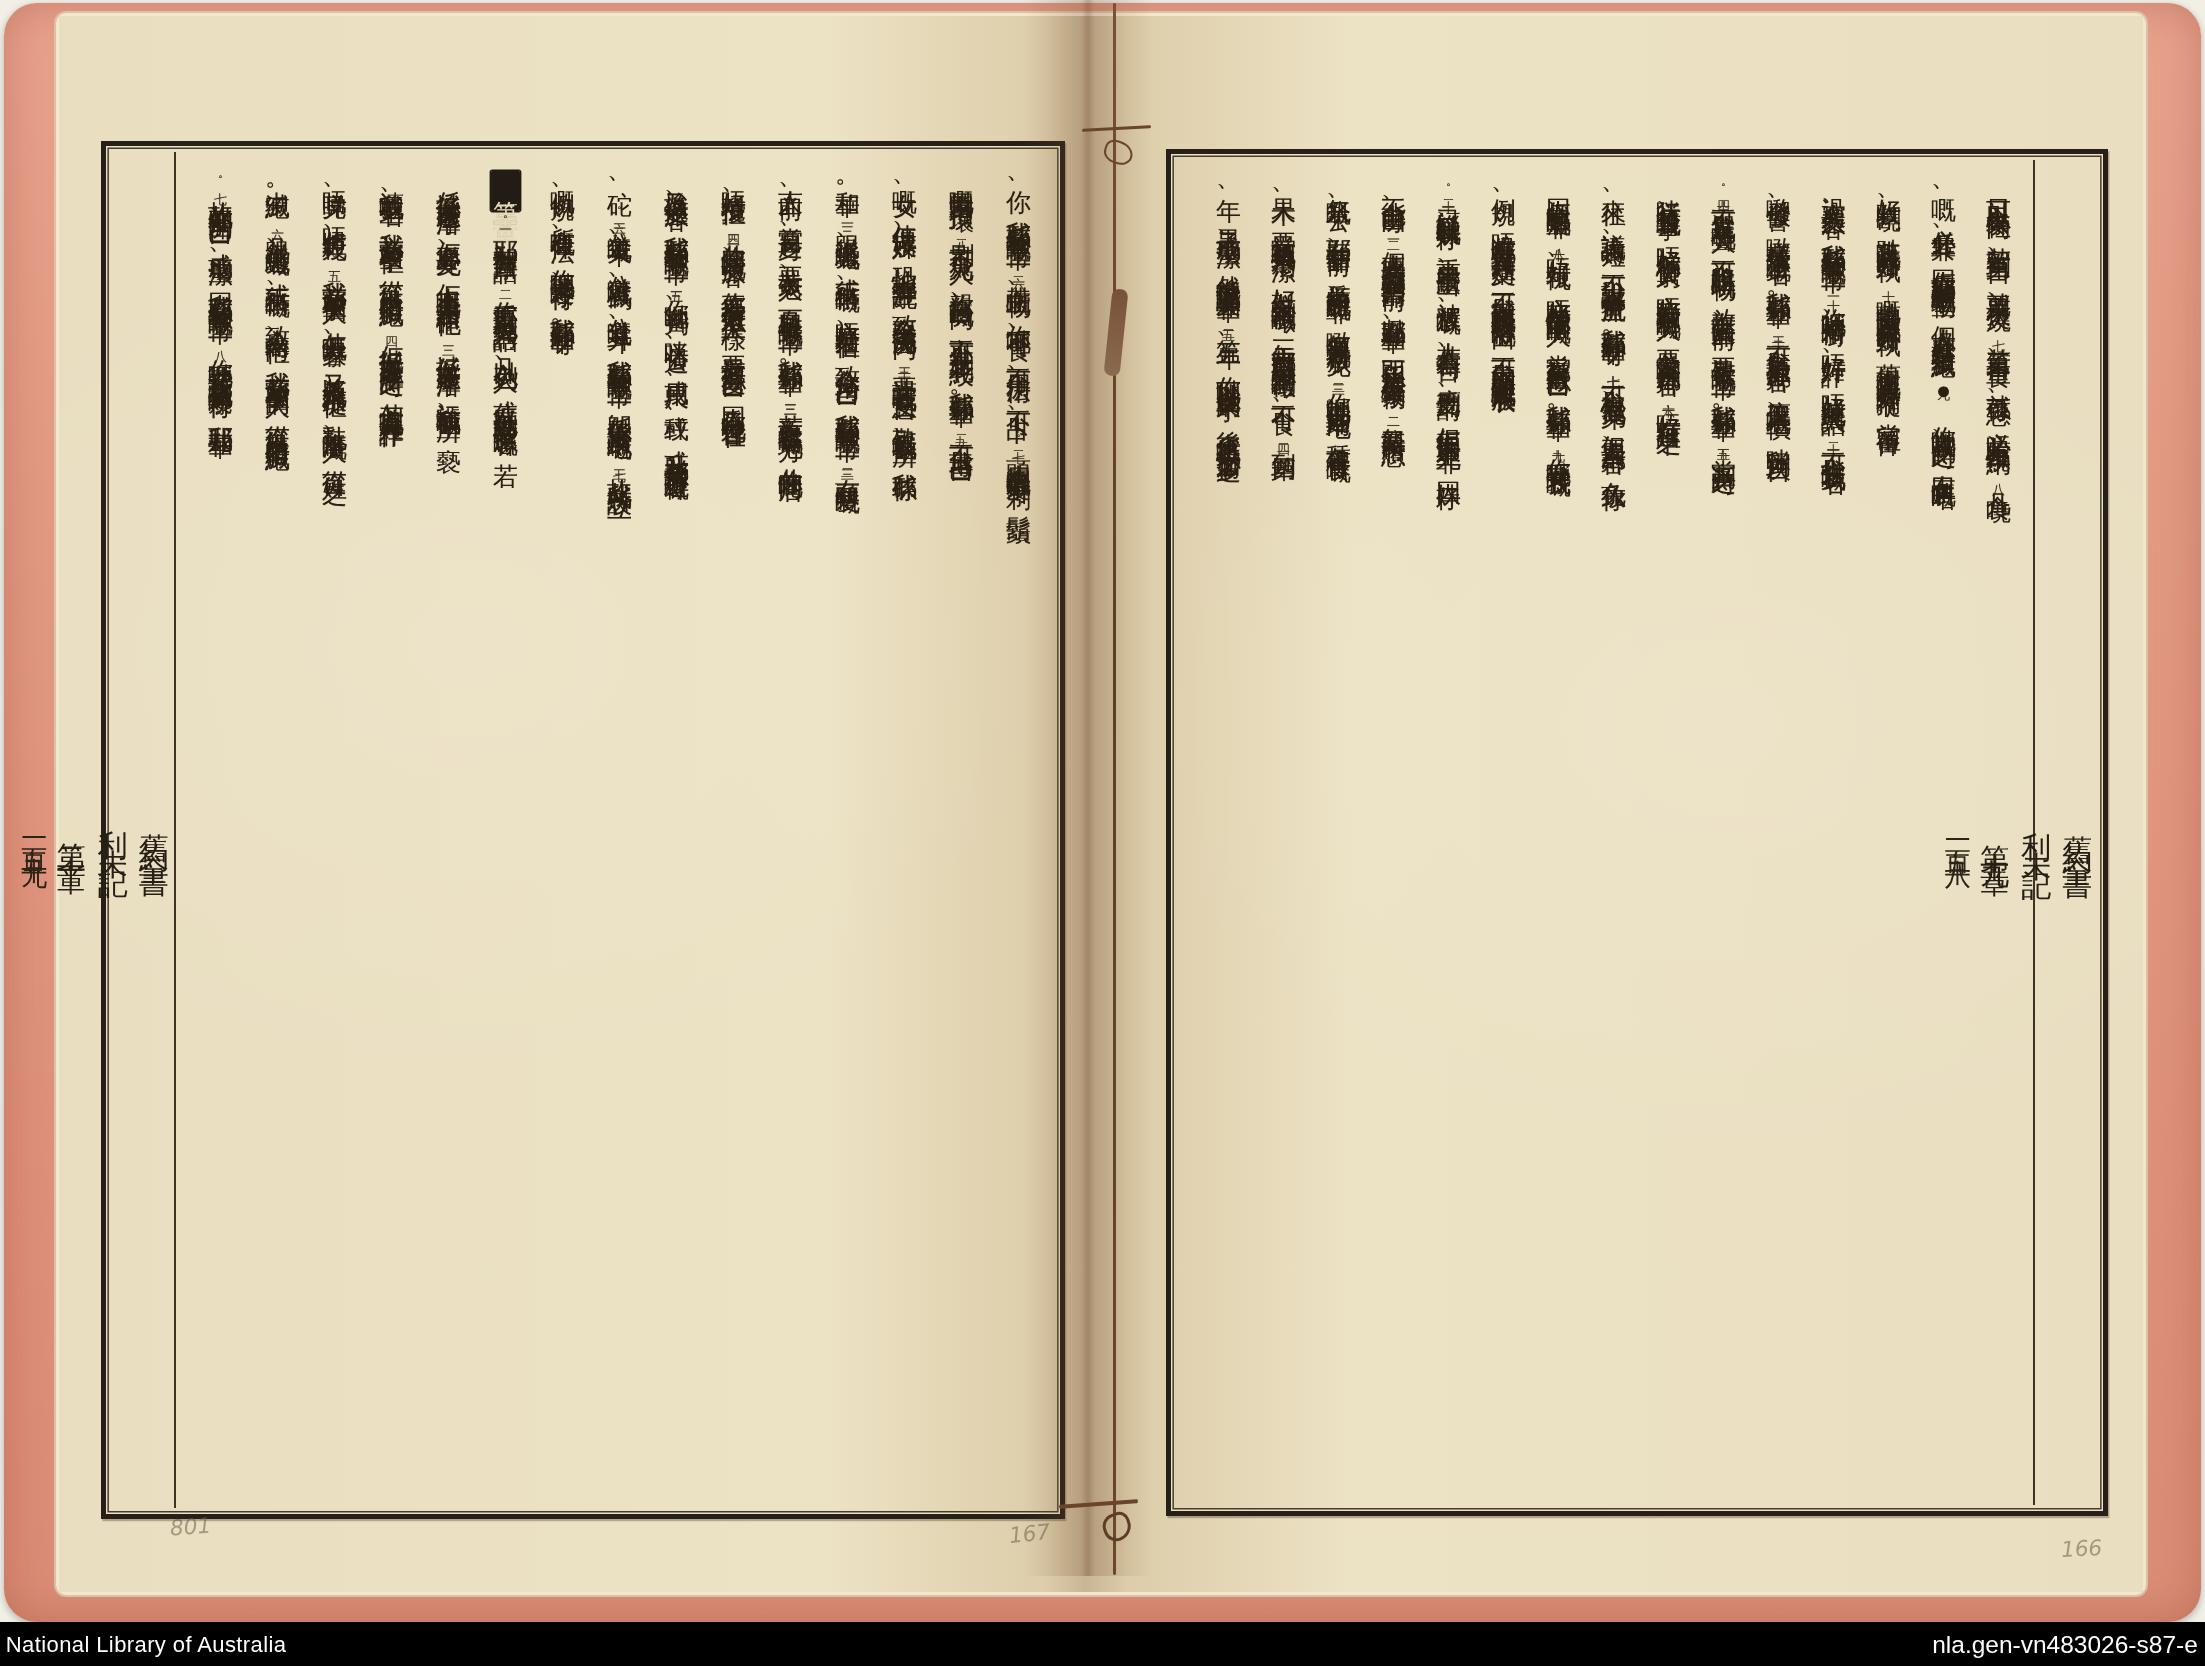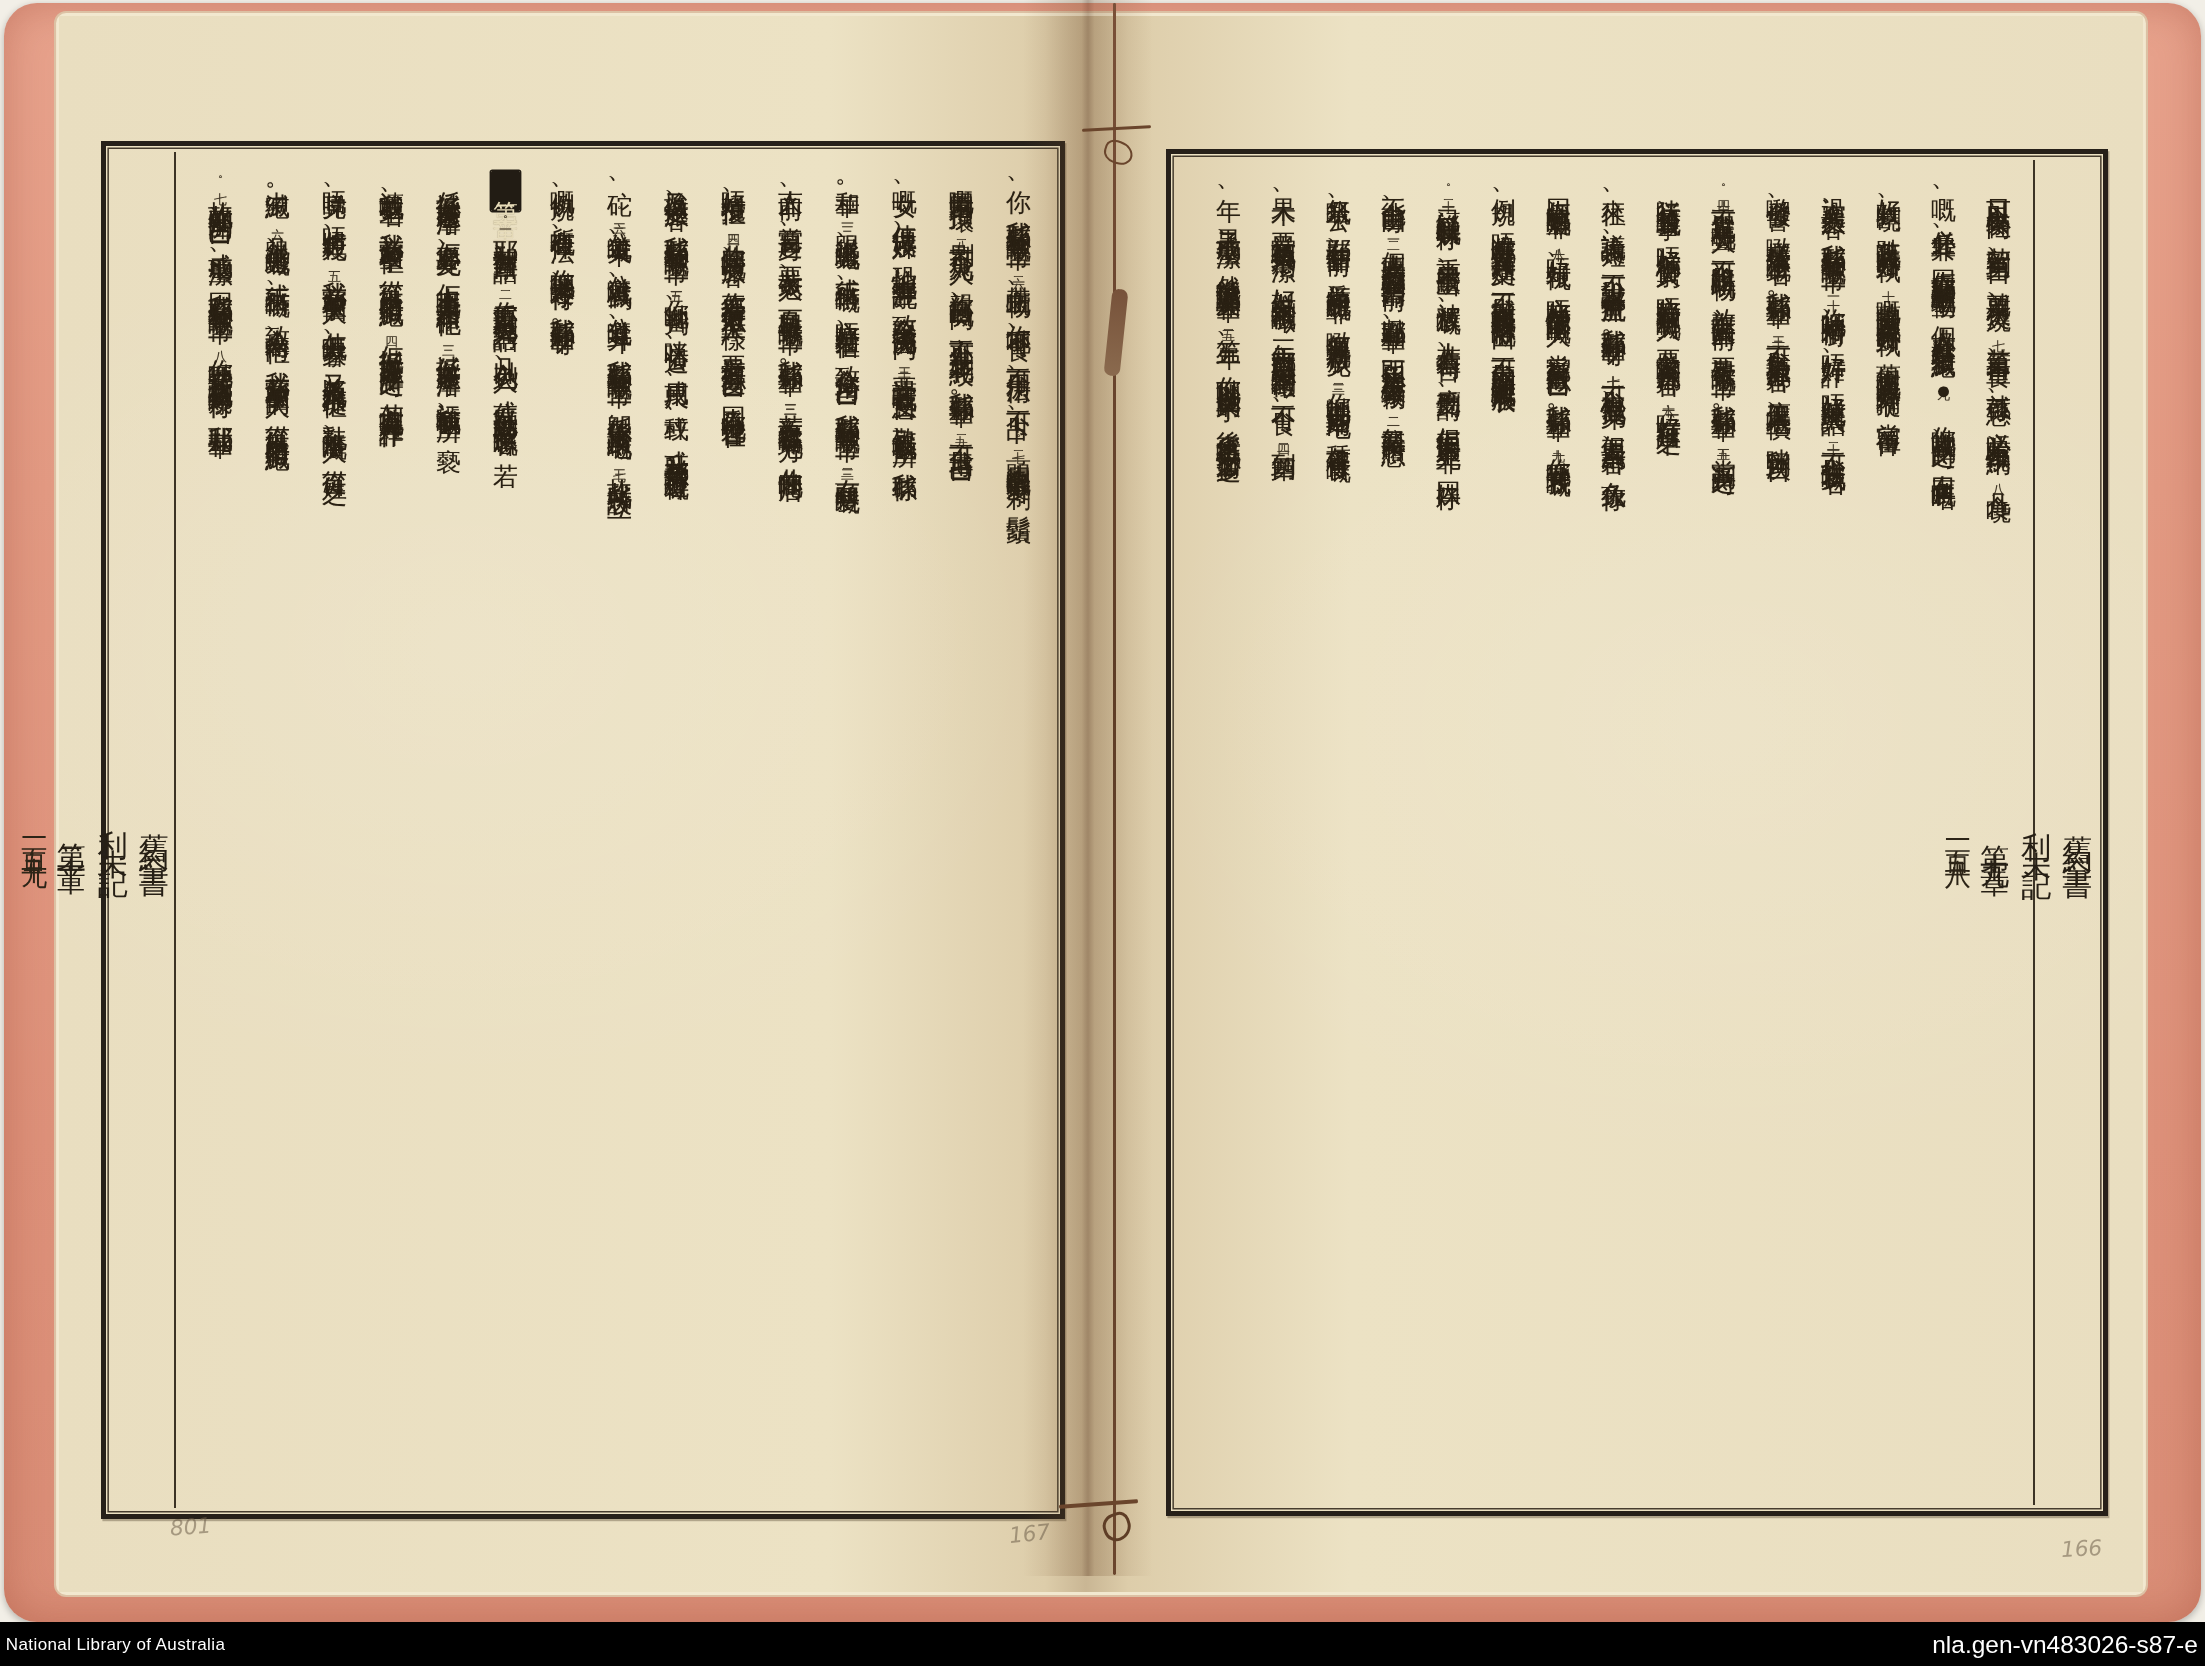--- a/index.html
+++ b/index.html
@@ -71,21 +71,21 @@
   .pencil{position:absolute;font-family:"DejaVu Sans","Liberation Sans",sans-serif;
     color:rgba(110,95,75,.55);font-size:21.6px;font-style:italic;}
   .pencil.p1{left:170px;top:1514px;transform:rotate(-4deg);}
   .pencil.p2{left:1009px;top:1521px;transform:rotate(-6deg);}
   .pencil.p3{left:2061px;top:1536px;transform:rotate(-3deg);}
 
   
   .bar{position:absolute;left:0;right:0;bottom:0;height:45px;background:#000;
     display:flex;align-items:center;justify-content:space-between;
     font-family:"Liberation Sans","DejaVu Sans",sans-serif;color:#fff;}
-  .bar .wl{font-size:17px;margin-left:5.8px;letter-spacing:0.4px;}
+  .bar .wl{font-size:22px;margin-left:5.8px;letter-spacing:0.4px;}
   .bar .wr{font-size:24.5px;margin-right:7.2px;margin-left:10px;}
 </style>
 </head>
 <body>
 
 <div id="stage">
 
   <div class="cover"></div>
 
   <div class="pages">

